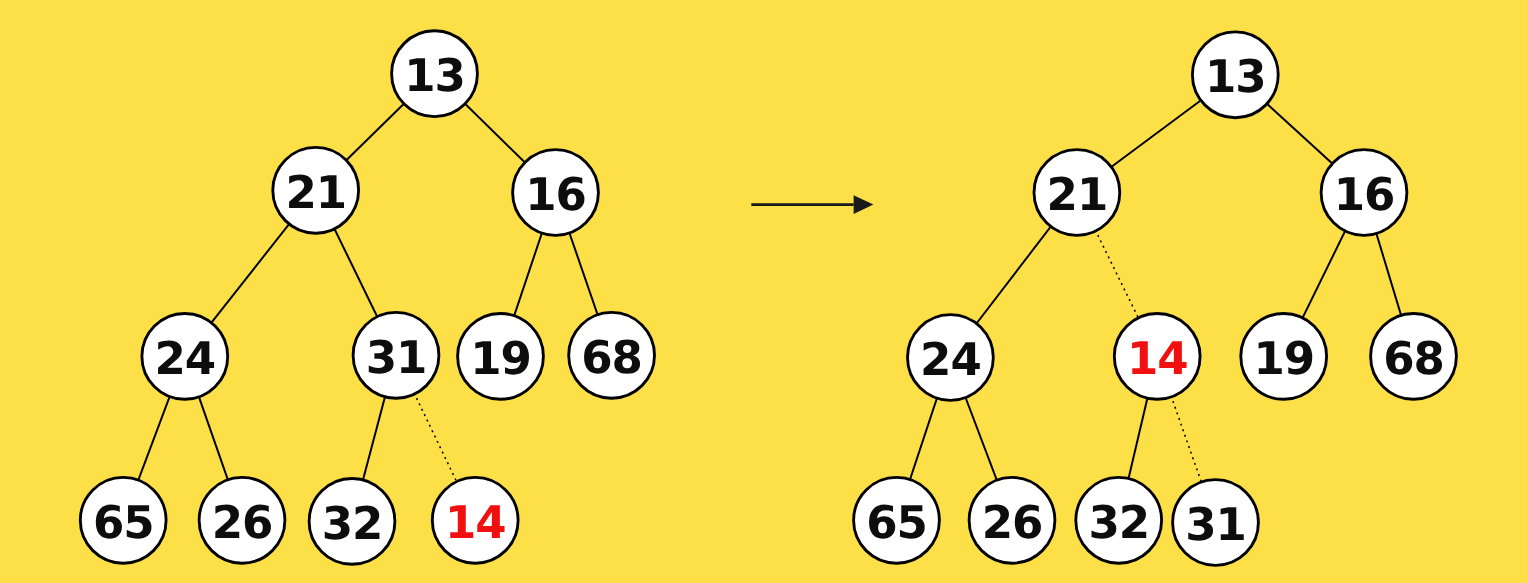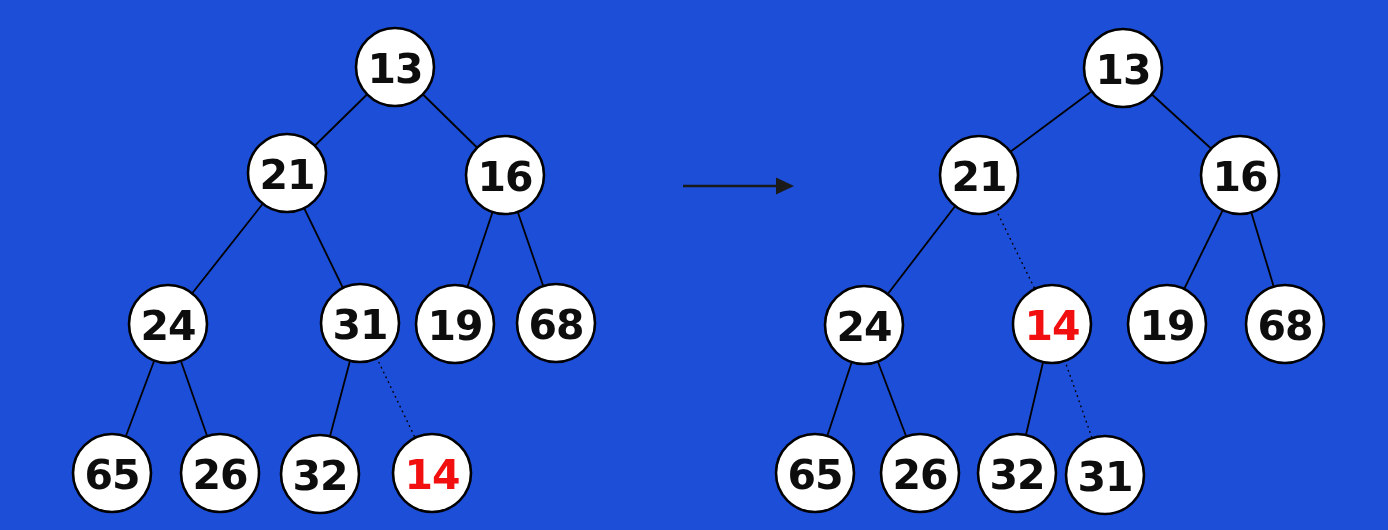--- a/index.html
+++ b/index.html
@@ -5,21 +5,21 @@
   html, body {
     margin: 0;
     padding: 0;
     background: #ffffff;
     font-family: "DejaVu Sans", "Liberation Sans", sans-serif;
   }
   .stage {
     position: relative;
     width: 1388px;
     height: 530px;
-    background: #1d4ed8;
+    background: #fde047;
     overflow: hidden;
   }
   svg text {
     font-family: "DejaVu Sans", "Liberation Sans", sans-serif;
     font-weight: bold;
     letter-spacing: -1px;
   }
 </style>
 </head>
 <body>

